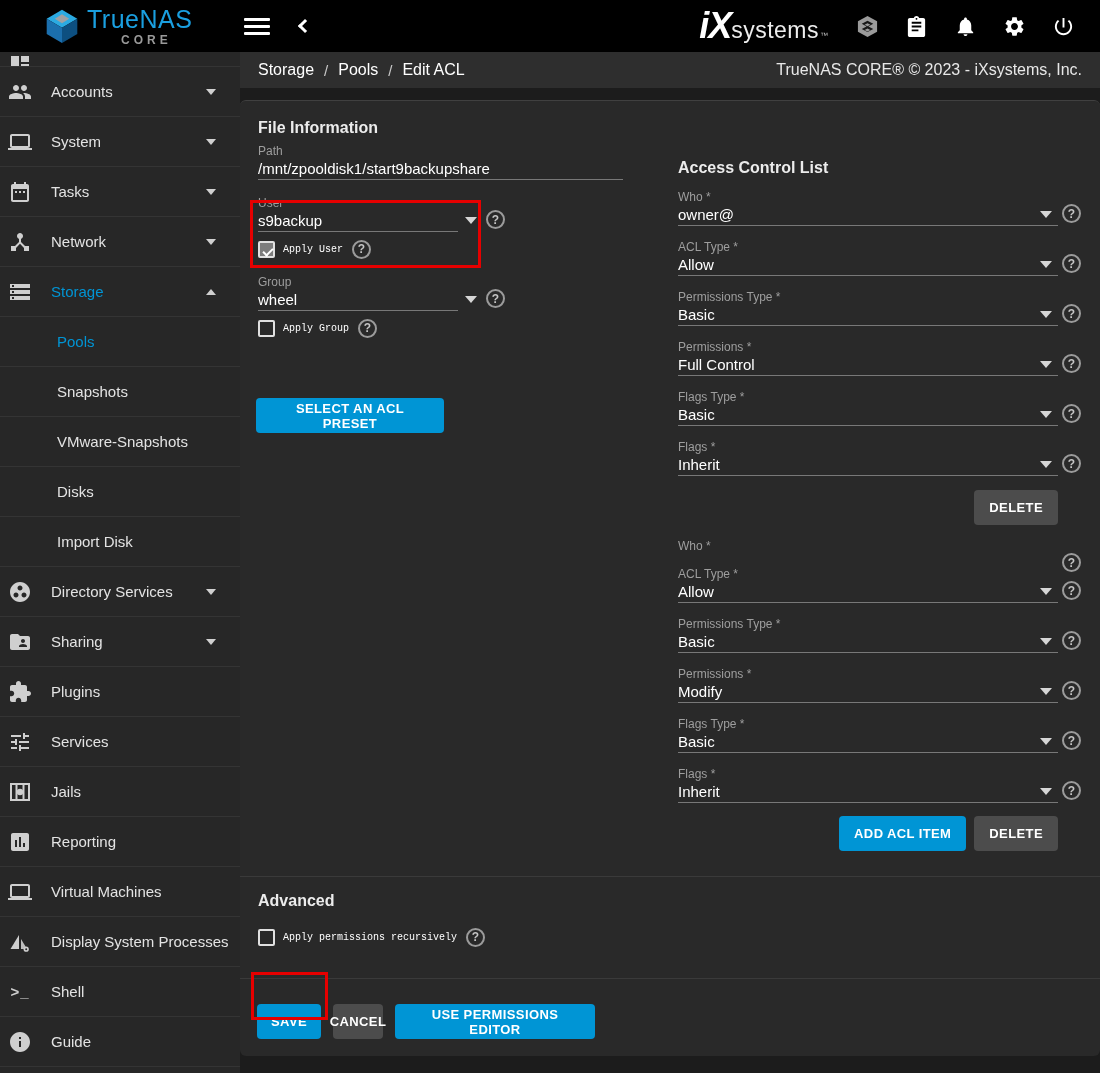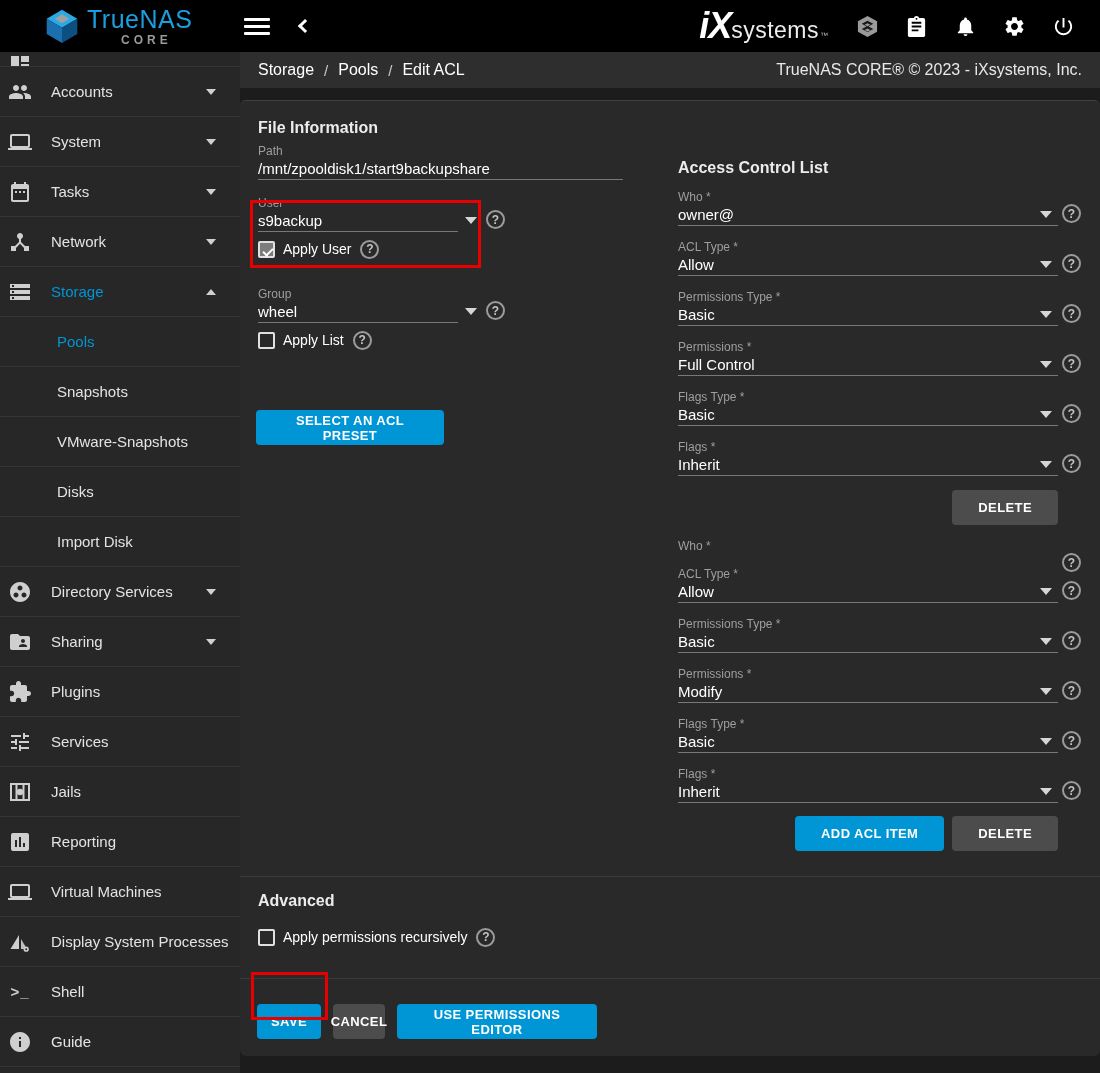--- a/index.html
+++ b/index.html
@@ -72,26 +72,26 @@
   .field .help.right { left:384px; top:14px; }
   .field .help.left-col { left:228px; top:14px; }
   .path-field .f-wrap { width:365px; }
   .narrow .f-wrap { width:200px; }
 
   .check-row { display:flex; align-items:center; margin-top:8px; height:18px; }
   .cb { width:17px; height:17px; border:2px solid #e0e0e0; border-radius:2px; position:relative; cursor:pointer; flex:0 0 17px; }
   .cb[data-checked="true"] { background:#7d7d7d; }
   .cb[data-checked="true"]::after { content:""; position:absolute; left:3px; top:5px; width:8px; height:4px;
     border-left:2px solid #fff; border-bottom:2px solid #fff; transform:rotate(-45deg); }
-  .check-label { font-size:14px; color:#fff; margin-left:8px; }
+  .check-label { font-size:10px; color:#fff; margin-left:8px;font-family:Liberation Mono, monospace; }
   .check-row .help { position:static; margin-left:9px; }
 
   .btn { display:inline-flex; align-items:center; justify-content:center; height:35px; border:none; border-radius:4px;
     font-family:"Liberation Sans",sans-serif; font-size:13px; font-weight:700; letter-spacing:.4px; color:#fff;
-    cursor:pointer; padding:0 26px; }
+    cursor:pointer; padding:0 15px; }
   .btn.blue { background:#0095d5; }
   .btn.gray { background:#4c4c4c; }
   .preset-btn { margin-top:61px; margin-left:-2px; width:188px; }
   .btn-row { display:flex; justify-content:flex-end; gap:8px; }
   .btn-row.one { margin-top:14px; }
   .btn-row.two { margin-top:13px; }
 
   .advanced { padding:16px 18px 0 18px; height:101px; }
   .advanced .check-row { margin-top:19px; }
   .actions { position:relative; padding:25px 0 0 17px; display:flex; gap:12px; }
@@ -361,32 +361,32 @@
           </div>
           <span class="help left-col">?</span>
         </div>
 
         <div class="check-row">
           <span class="cb" data-checked="true"></span>
           <span class="check-label">Apply User</span>
           <span class="help">?</span>
         </div>
 
-        <div class="field narrow" style="margin-top:29px">
+        <div class="field narrow" style="margin-top:17px">
           <div class="f-label">Group</div>
           <div class="f-wrap">
             <span class="f-value">wheel</span>
             <span class="caret outside"></span>
           </div>
           <span class="help left-col">?</span>
         </div>
 
         <div class="check-row">
           <span class="cb" data-checked="false"></span>
-          <span class="check-label">Apply List</span>
+          <span class="check-label">Apply Group</span>
           <span class="help">?</span>
         </div>
 
         <button class="btn blue preset-btn">SELECT AN ACL PRESET</button>
       </div>
 
       <div class="col-right">
         <h2 class="section">Access Control List</h2>
 
         <div class="field">

